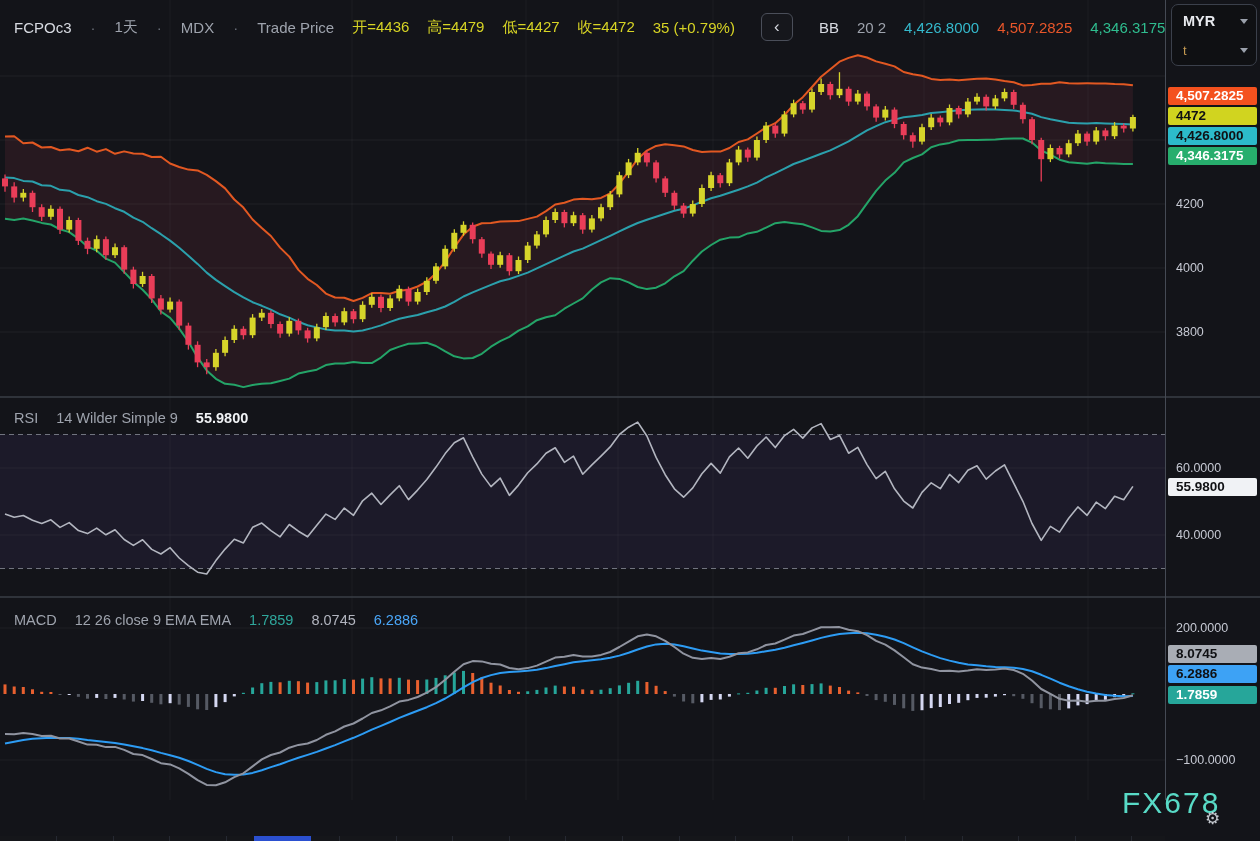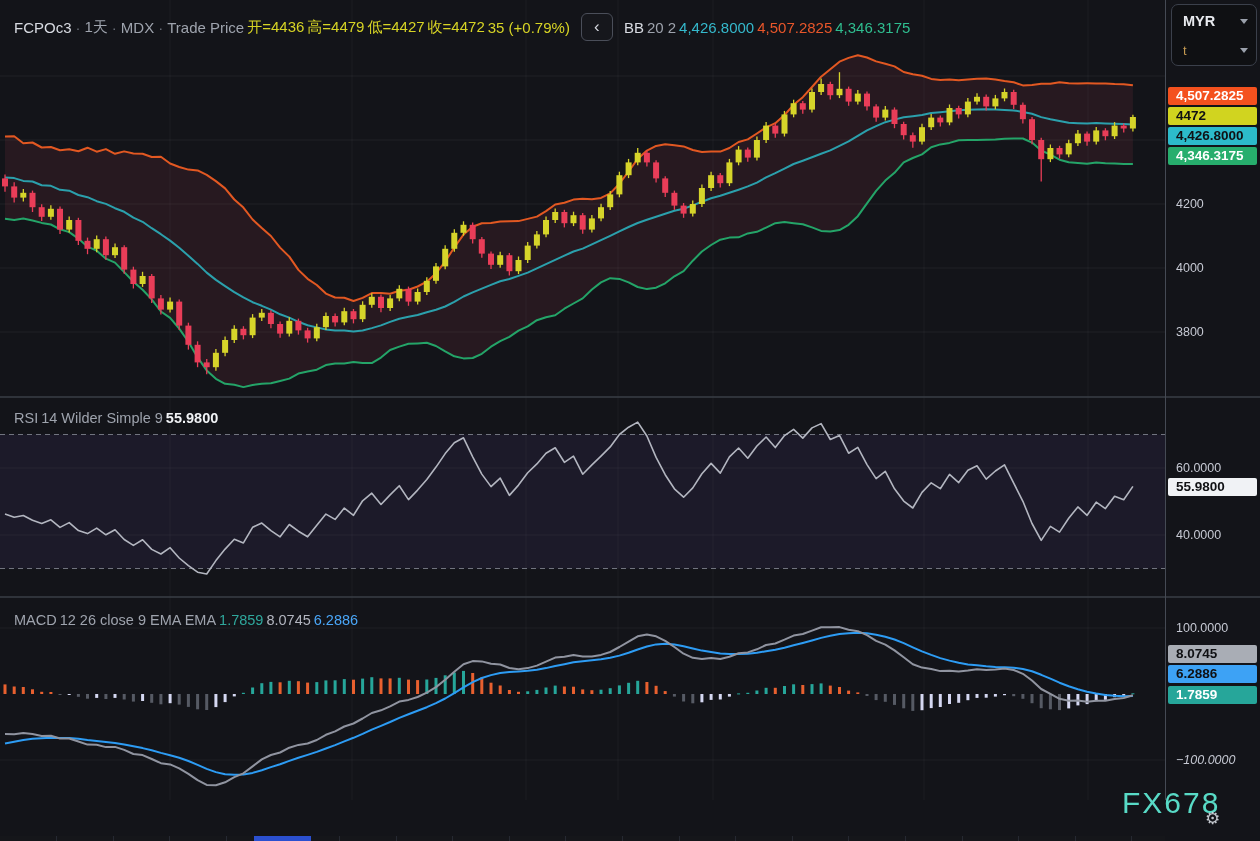--- a/index.html
+++ b/index.html
@@ -1,20 +1,20 @@
 <!DOCTYPE html>
 <html><head>
 <meta charset="utf-8">
 <style>
   html,body{margin:0;padding:0;background:#131419;width:1260px;height:841px;overflow:hidden;
     font-family:"Liberation Sans", sans-serif; -webkit-font-smoothing:antialiased;}
   #stage{position:relative;width:1260px;height:841px;background:#131419;}
   #chart-svg{position:absolute;left:0;top:0;}
   
-  .legend{position:absolute;display:flex;align-items:center;gap:3px;font-size:15px;color:#d8dbe2;white-space:nowrap;}
+  .legend{position:absolute;display:flex;align-items:center;gap:18px;font-size:15px;color:#d8dbe2;white-space:nowrap;}
   .legend .dim{color:#9ea3ad;}
   .legend .sep{color:#6a6f79;margin:0 1px;}
   .legend .yellow{color:#d7d425;text-align:right;}
   .legend .bold{font-weight:bold;color:#f1f3f6;}
   .backbtn{display:inline-flex;align-items:center;justify-content:center;width:30px;height:26px;
     border:1px solid #4a4e59;border-radius:6px;color:#d4d7de;font-size:17px;margin:0 8px;cursor:pointer;background:#16171c;}
   .v-cyan{color:#35b9cc;} .v-orange{color:#e8562a;} .v-green{color:#2fbd8f;}
   .v-teal{color:#2fa79c;} .v-gray{color:#b2b5bf;} .v-blue{color:#4aa6f7;}
   
   #price-axis{position:absolute;left:1165px;top:0;width:95px;height:800px;border-left:1px solid #454a54;}
@@ -496,22 +496,22 @@
     <div class="pricetag tag-lower">4,346.3175</div>
     <div class="pricetag tag-rsi">55.9800</div>
     <div class="pricetag tag-macd">8.0745</div>
     <div class="pricetag tag-sig">6.2886</div>
     <div class="pricetag tag-hist">1.7859</div>
   <div class="tick" style="top: 204px;">4200</div>
       <div class="tick" style="top: 268px;">4000</div>
       <div class="tick" style="top: 332px;">3800</div>
       <div class="tick" style="top: 468px;">60.0000</div>
       <div class="tick" style="top: 535px;">40.0000</div>
-      <div class="tick" style="top: 628px;">100.0000</div>
-      <div class="tick" style="top: 760px; font-style: italic;">−100.0000</div>
+      <div class="tick" style="top: 628px;">200.0000</div>
+      <div class="tick" style="top: 760px;">−100.0000</div>
     </div>
 
   <div id="currency-box">
     <div class="dd-row" id="dd-cur">
       <span>MYR</span>
       <span class="chev"></span>
     </div>
     <div class="dd-row" id="dd-unit">
       <span>t</span>
       <span class="chev"></span>

